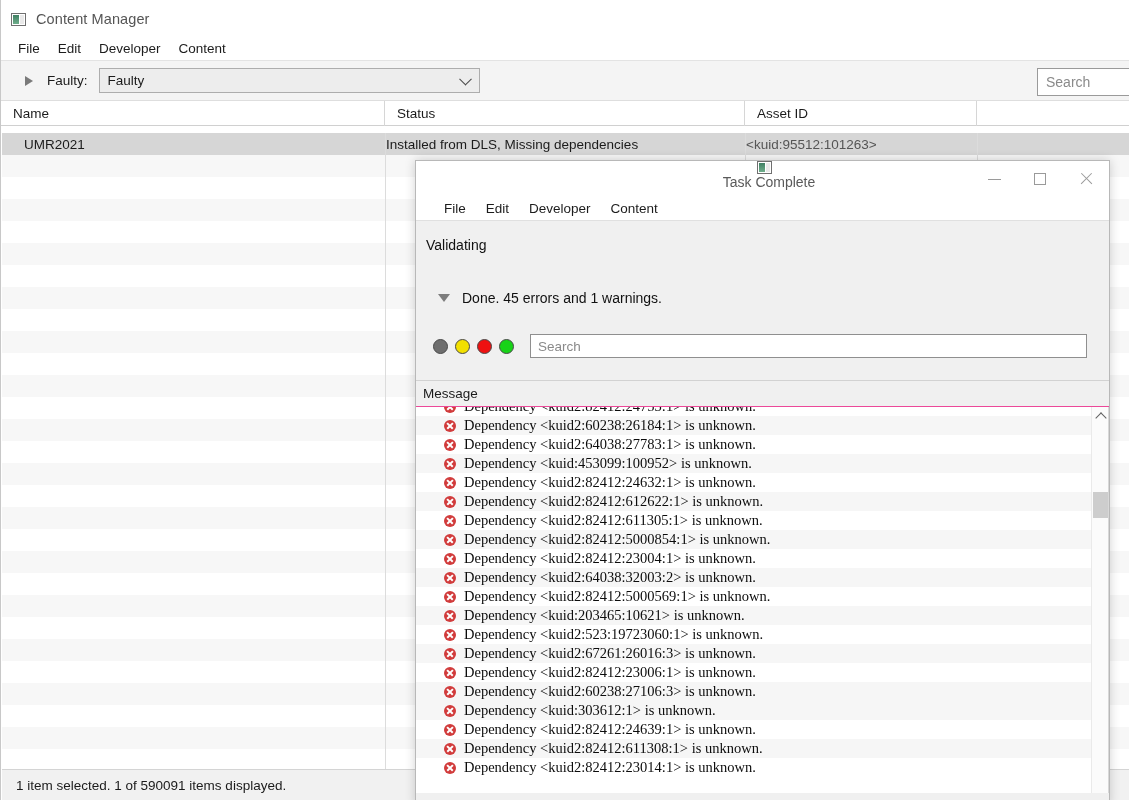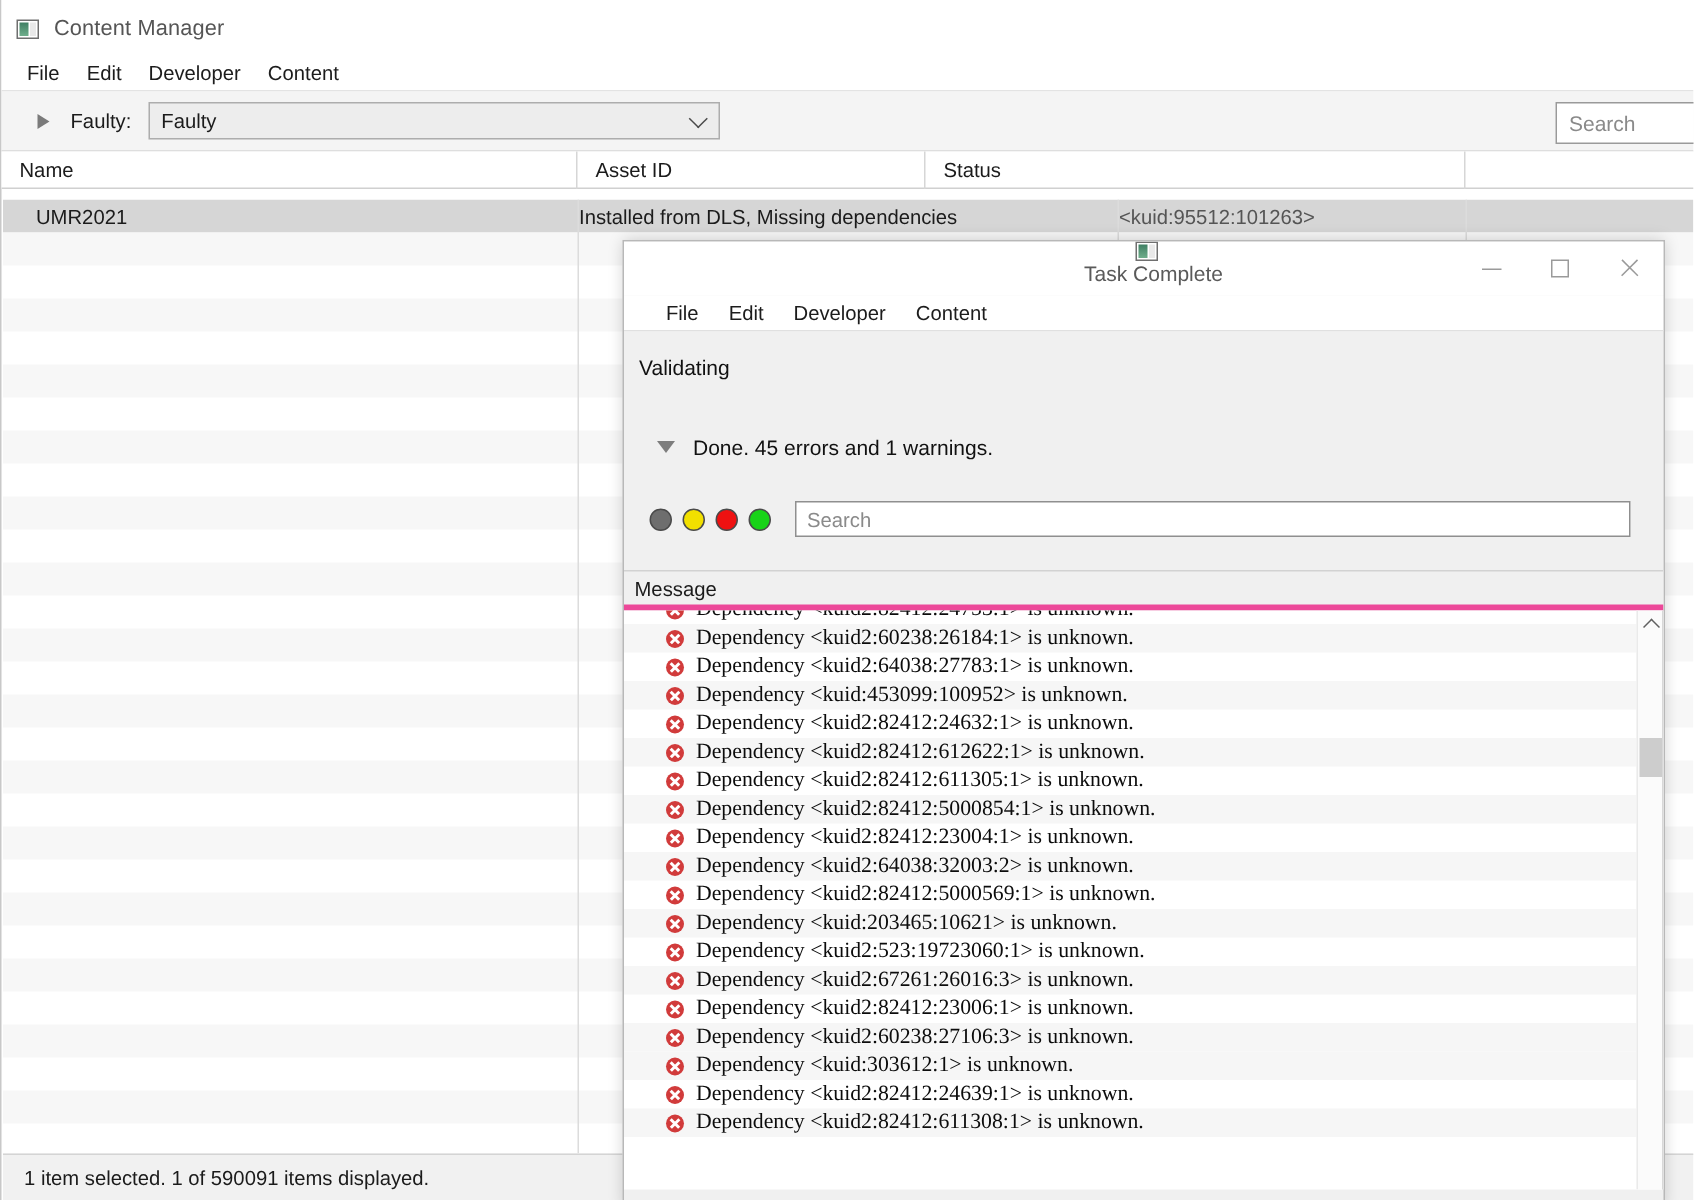--- a/index.html
+++ b/index.html
@@ -269,21 +269,21 @@
     padding: 0 7px;
     font-size: 13.5px;
     color: #8a8a8a;
   }
 
   .msg-header {
     margin-top: 22px;
     height: 27px;
     background: #f0f0f0;
     border-top: 1px solid #d2d2d2;
-    border-bottom: 4px solid #ec4899;
+    border-bottom: 1px solid #ec4899;
     display: flex; align-items: center;
     padding-left: 7px;
     font-size: 13.5px;
     color: #1b1b1b;
     box-sizing: border-box;
   }
 
   .msg-list {
     position: relative;
     height: 386px;
@@ -370,22 +370,22 @@
         <span class="chev"></span>
       </div>
     </div>
 
     <div class="cm-search">
       <span>Search</span>
     </div>
 
     <div class="col-header">
       <span class="ch" style="width:384px">Name</span>
+      <span class="ch" style="width:360px">Status</span>
       <span class="ch" style="width:232px">Asset ID</span>
-      <span class="ch" style="width:360px">Status</span>
       <span class="ch" style="width:153px"></span>
     </div>
 
     <div class="grid">
       <div class="vline" style="left:383px"></div>
       <div class="vline" style="left:743px"></div>
       <div class="vline" style="left:975px"></div>
 
       <div class="grow sel">
         <span class="c-name">UMR2021</span>
@@ -548,20 +548,24 @@
               <span>Dependency &lt;kuid:303612:1&gt; is unknown.</span>
             </div>
             <div class="msg-row">
               <span class="err-icon"></span>
               <span>Dependency &lt;kuid2:82412:24639:1&gt; is unknown.</span>
             </div>
             <div class="msg-row alt">
               <span class="err-icon"></span>
               <span>Dependency &lt;kuid2:82412:611308:1&gt; is unknown.</span>
             </div>
+            <div class="msg-row">
+              <span class="err-icon"></span>
+              <span>Dependency &lt;kuid2:82412:23014:1&gt; is unknown.</span>
+            </div>
           </div>
         <div class="vscroll">
           <div class="vs-btn">
             <span class="vs-arrow-up"></span>
           </div>
           <div class="vs-thumb"></div>
         </div>
       </div>
 
     </div>

